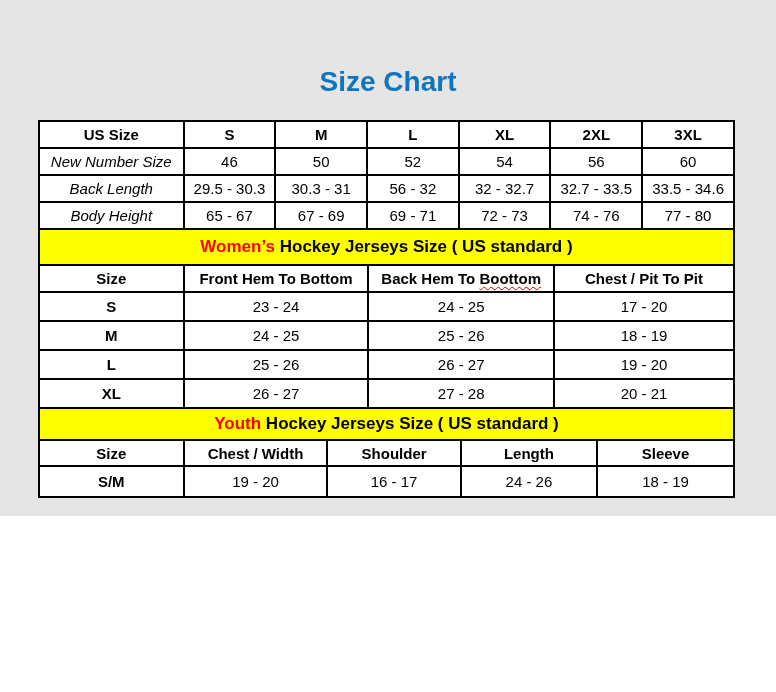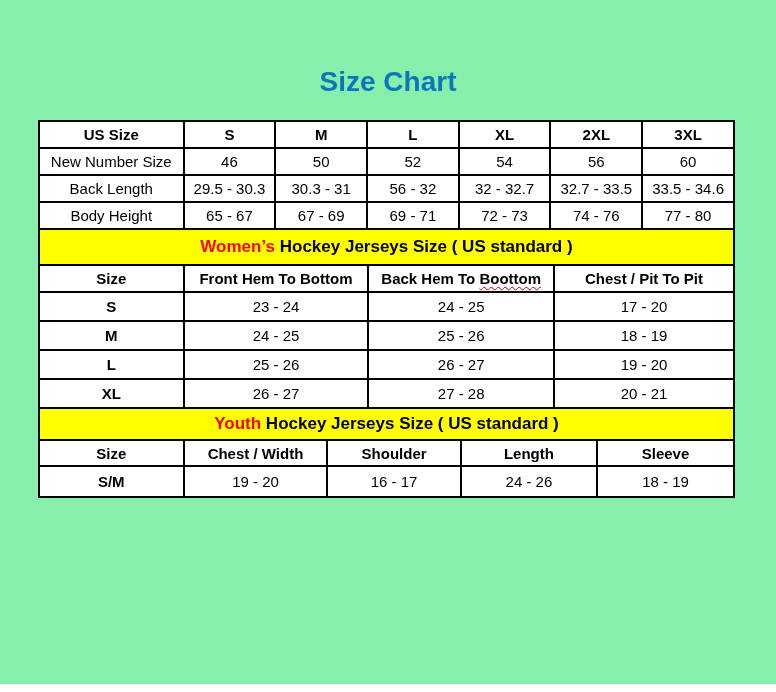--- a/index.html
+++ b/index.html
@@ -1,17 +1,17 @@
 <!DOCTYPE html>
 <html style="--title_blue: #0F75BC; --header_yellow: #FFFF00; --accent_red: #FF0000; --border_black: #000000;"><head>
 <meta charset="utf-8">
 <style>
   html, body { margin:0; padding:0; background:#ffffff; }
   .page {
-    position:relative; width:776px; height:684px; background:#86efac;
+    position:relative; width:776px; height:516px; background:#e5e5e5;
     font-family:"Liberation Sans", sans-serif; overflow:hidden;
   }
   .title {
     position:absolute; top:66px; left:0; right:0; margin:0;
     text-align:center; font-size:28px; font-weight:bold;
     color:var(--title_blue, #0F75BC);
   }
   .tables { position:absolute; left:38px; top:120px; width:697px; }
   table { border-collapse:collapse; width:100%; table-layout:fixed; }
   table + table { margin-top:-2px; }
@@ -29,21 +29,21 @@
   .womens .section-cell { height:34px; }
   .youth  .section-cell { height:30px; }
   .red { color:var(--accent_red,#FF0000); }
   .col-header { font-weight:bold; }
   .mens   .col-header { height:25px; }
   .womens .col-header { height:25px; }
   .youth  .col-header { height:24px; }
   .mens   td.data  { height:25px; }
   .womens td.data  { height:27px; }
   .youth  td.data  { height:29px; }
-  .label-normal { font-weight:normal; }
+  .label-normal { font-weight:normal;font-style:italic; }
   .label-bold { font-weight:bold; }
   .squiggle {
     text-decoration:underline;
     text-decoration-style:wavy;
     text-decoration-color:#C00000;
     text-decoration-thickness:1px;
     text-underline-offset:2px;
   }
 </style>
 </head>

